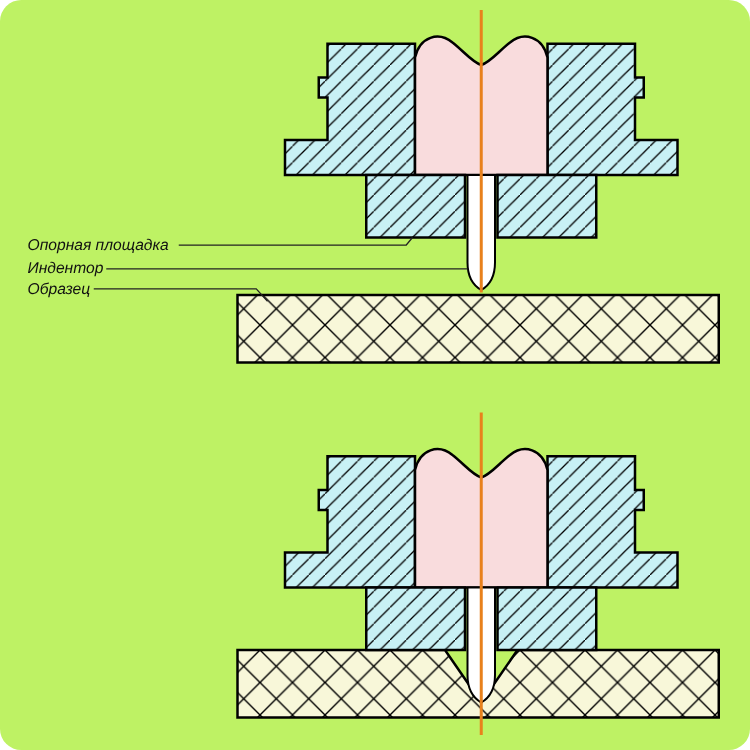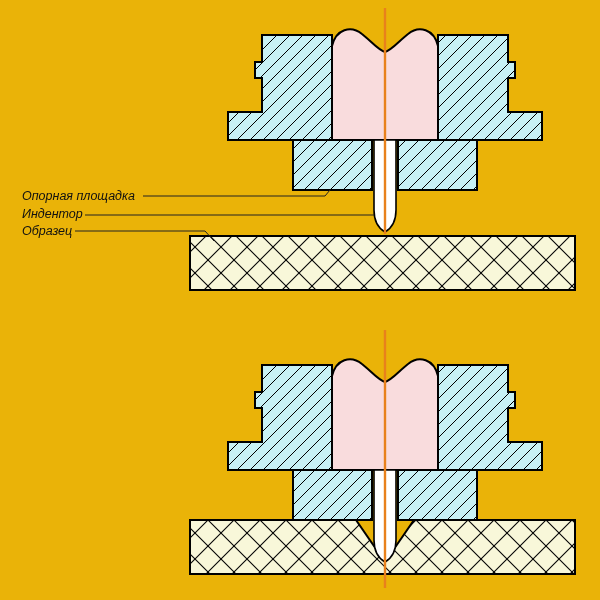--- a/index.html
+++ b/index.html
@@ -1,16 +1,16 @@
 <!DOCTYPE html>
 <html><head>
 <meta charset="utf-8">
 <style>
   html,body{margin:0;padding:0;background:#ffffff;}
-  .stage{width:600px;height:600px;position:relative;background:#eab308;overflow:hidden;}
+  .stage{width:600px;height:600px;position:relative;background:#bef264;overflow:hidden;border-radius:17px;}
   svg{display:block;}
   .label-text{
     font-family:"Liberation Sans", sans-serif;
     font-style:italic;
     font-size:12.5px;
     fill:#111111;
   }
 </style>
 </head>
 <body>

